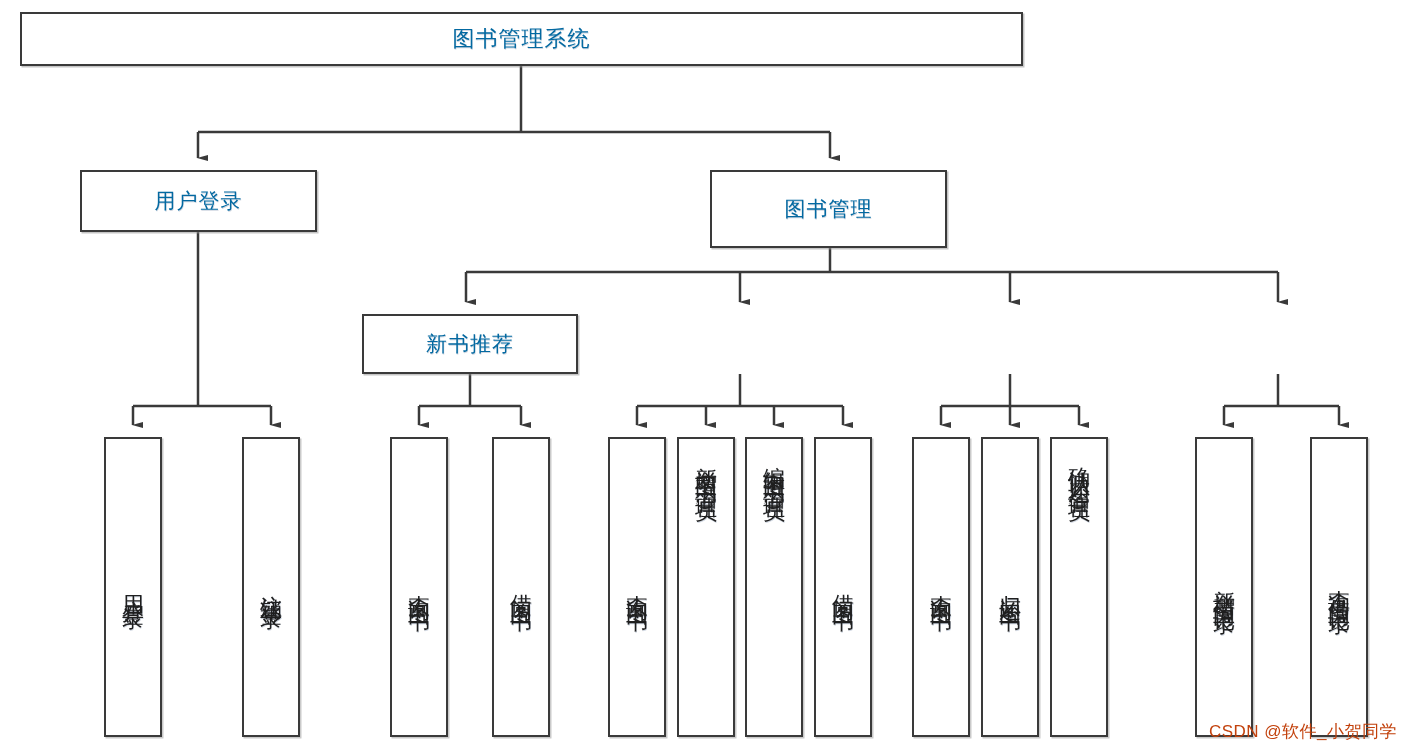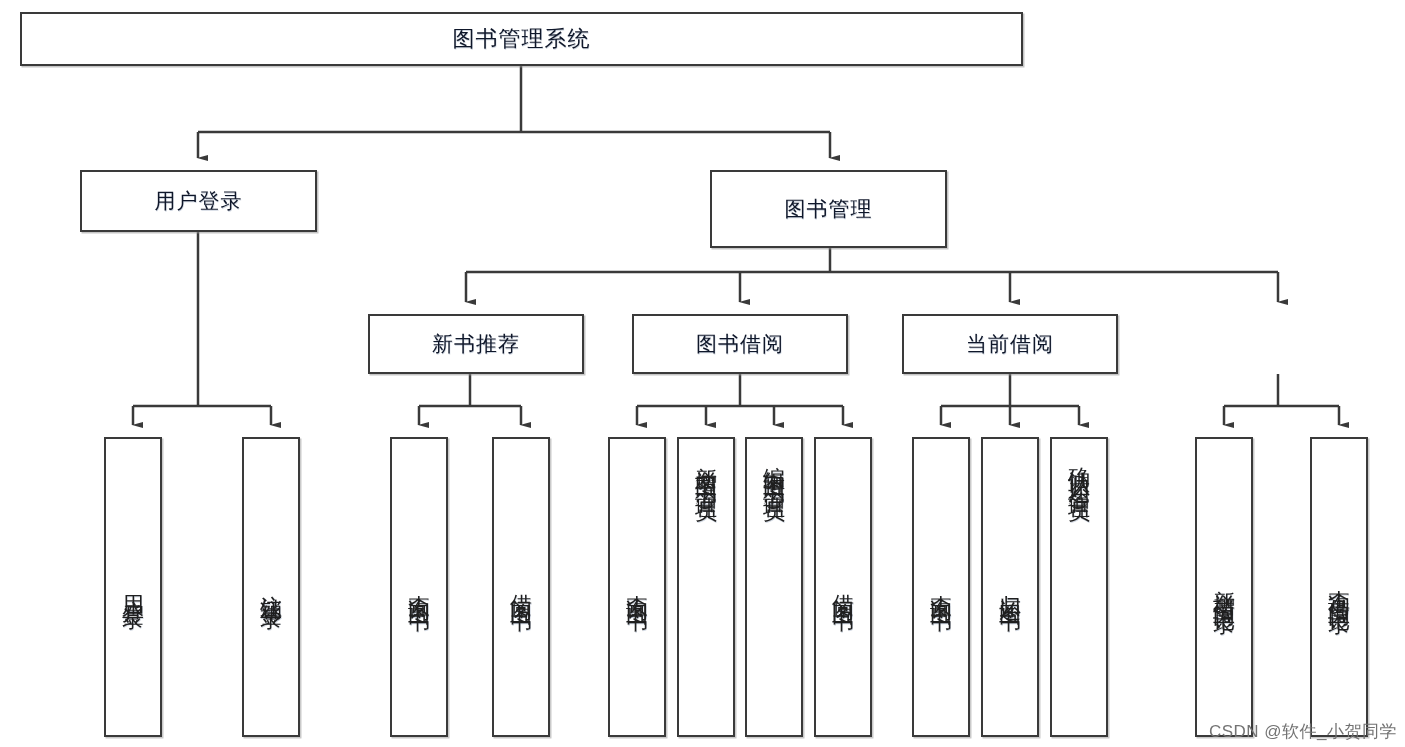--- a/index.html
+++ b/index.html
@@ -27,21 +27,21 @@
     border:2.5px solid #3a3a3a;
     display:flex;
     align-items:center;
     justify-content:center;
     box-shadow:1.5px 1.5px 0 rgba(150,150,150,.55);
   }
   .node .lbl{
     font-size:21px;
     letter-spacing:1px;
     line-height:1.15;
-    color:#0f172a;
+    color:#0369a1;
     white-space:nowrap;
     text-shadow:0.5px 0.5px 0 rgba(120,140,170,.35);
   }
   .node.root .lbl{font-size:22px;}
   .node.leaf{
     align-items:flex-start;
     justify-content:center;
     padding-top:10px;
     box-shadow:1.5px 1.5px 0 rgba(150,150,150,.5);
   }
@@ -54,21 +54,21 @@
     line-height:1;
     color:#1f1f1f;
     white-space:nowrap;
     text-shadow:0.5px 0.5px 0 rgba(120,140,170,.35);
   }
   .watermark{
     position:absolute;
     right:8px;
     bottom:4px;
     font-size:17px;
-    color:#737373;
+    color:#c2410c;
     letter-spacing:.5px;
     white-space:nowrap;
   }
 </style>
 </head>
 <body>
 
 <div id="canvas">
 
   <svg id="wires" viewBox="0 0 1405 747">
@@ -125,28 +125,22 @@
     <span class="lbl">图书管理系统</span>
   </div>
 
   <div class="node" style="left:80px;top:170px;width:237px;height:62px;">
     <span class="lbl">用户登录</span>
   </div>
   <div class="node" style="left:710px;top:170px;width:237px;height:78px;">
     <span class="lbl">图书管理</span>
   </div>
 
-  <div class="node" style="left:362px;top:314px;width:216px;height:60px;margin-left:6px;">
+  <div class="node" style="left:362px;top:314px;width:216px;height:60px;">
     <span class="lbl">新书推荐</span>
-  </div>
-  <div class="node" style="left:632px;top:314px;width:216px;height:60px;">
-    <span class="lbl">图书借阅</span>
-  </div>
-  <div class="node" style="left:902px;top:314px;width:216px;height:60px;">
-    <span class="lbl">当前借阅</span>
   </div>
 
   <div class="node leaf midv" style="left:104px;top:437px;width:58px;height:300px;">
     <span class="vlbl">用户登录</span>
   </div>
   <div class="node leaf midv" style="left:242px;top:437px;width:58px;height:300px;">
     <span class="vlbl">注销登录</span>
   </div>
 
   <div class="node leaf midv" style="left:390px;top:437px;width:58px;height:300px;">

